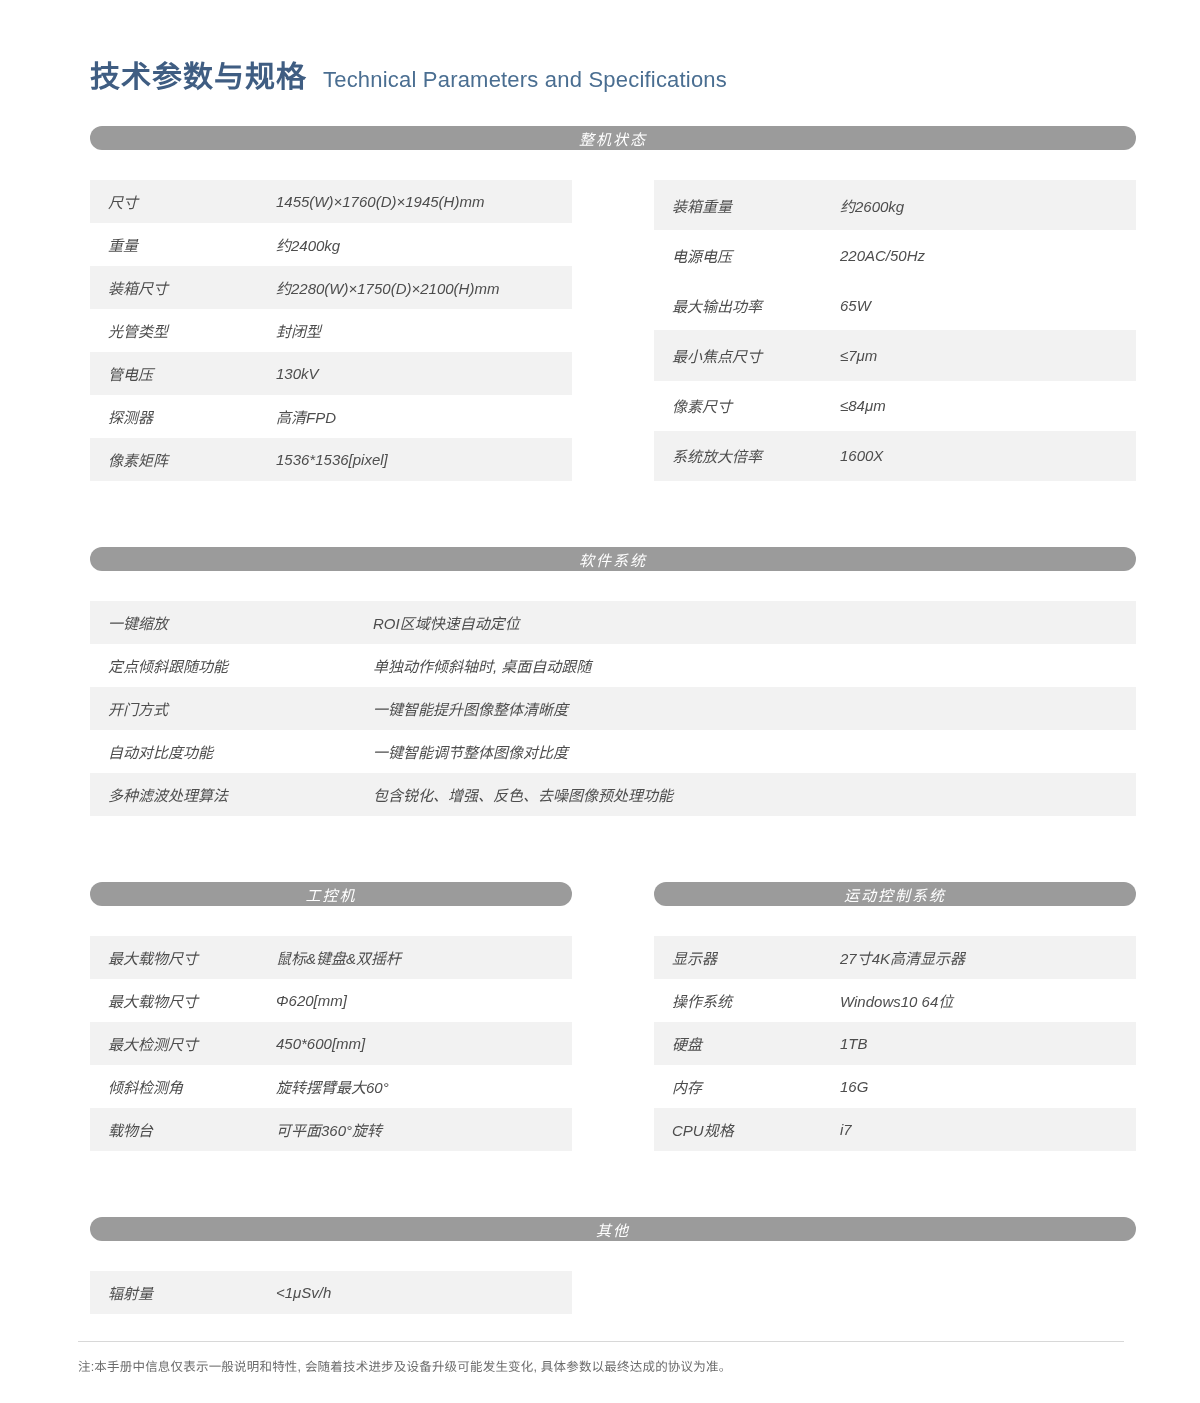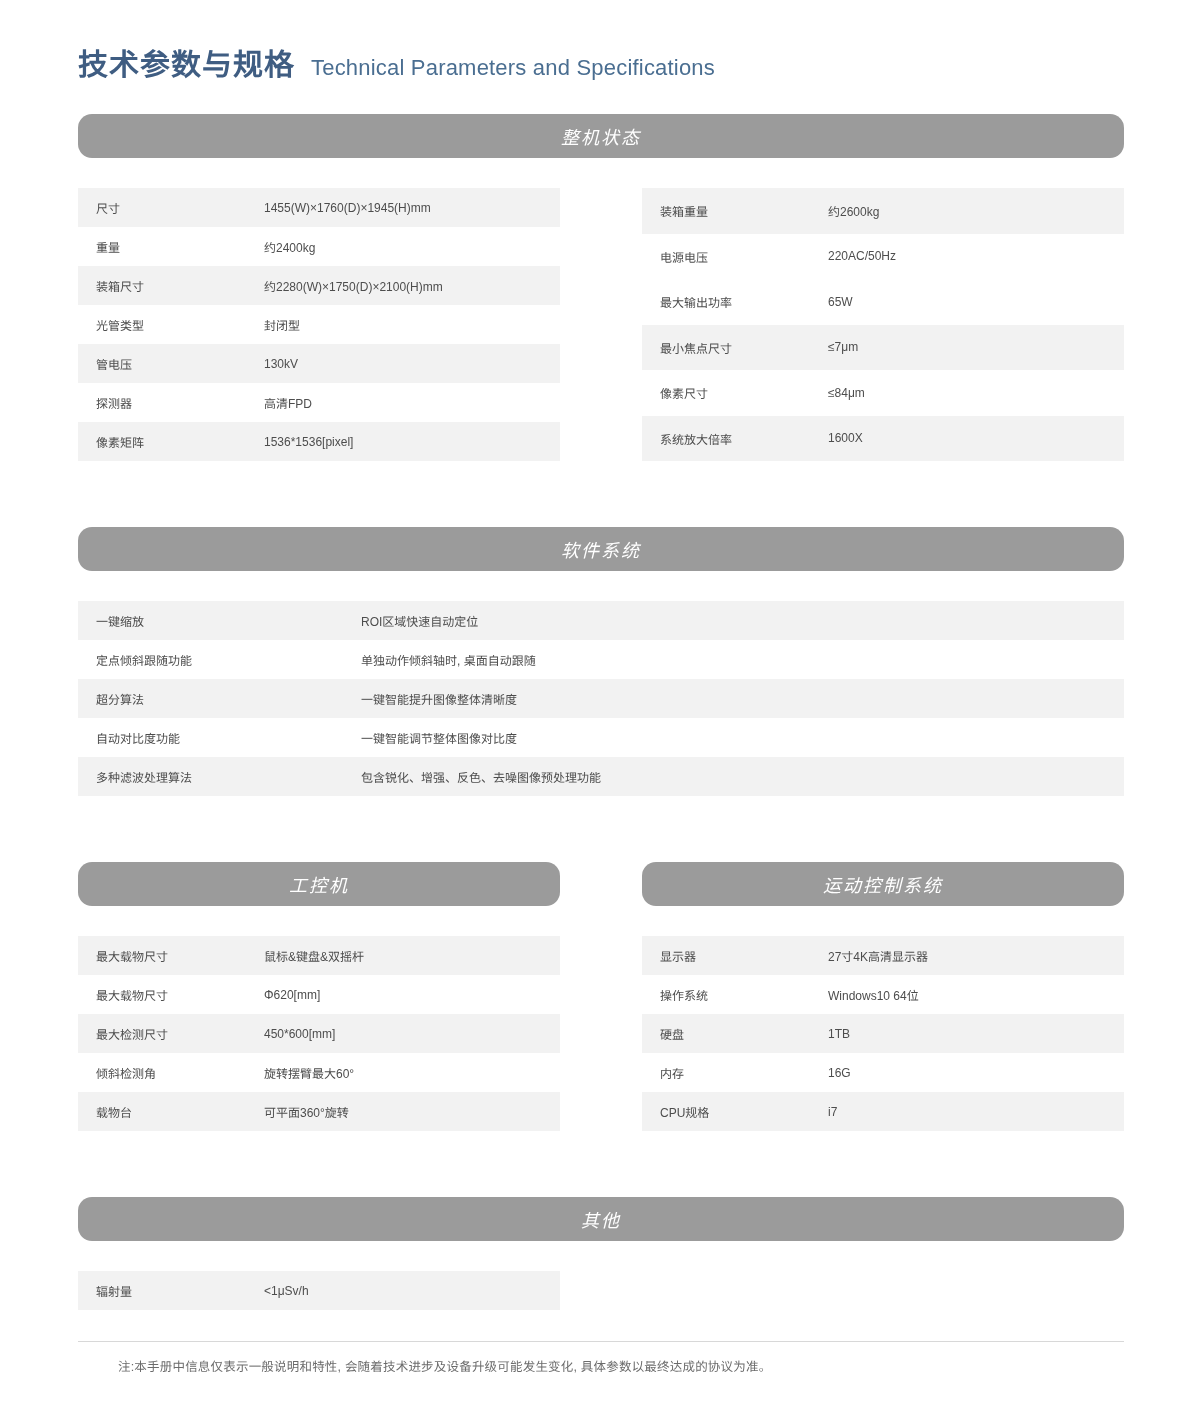--- a/index.html
+++ b/index.html
@@ -12,21 +12,21 @@
     width: 1200px;
     height: 1403px;
     font-family: "Liberation Sans", "DejaVu Sans", sans-serif;
     color: #4a4a4a;
     position: relative;
     overflow: hidden;
   }
   .page {
     width: 1200px;
     height: 1403px;
-    padding: 0;
+    padding: 12px;
     position: relative;
   }
 
   
   .title-row {
     display: flex;
     align-items: baseline;
     padding: 40px 0 0 78px;
   }
   .title-cn {
@@ -37,26 +37,26 @@
   }
   .title-en {
     font-size: 22px;
     color: #4a6e91;
     margin-left: 16px;
     letter-spacing: 0.2px;
   }
 
   
   .band {
-    height: 44px;
+    height: 24px;
     background: #9b9b9b;
     border-radius: 14px;
     color: #ffffff;
     font-style: italic;
-    font-size: 18px;
+    font-size: 15px;
     display: flex;
     align-items: center;
     justify-content: center;
     letter-spacing: 2px;
   }
   .band.full { width: 1046px; margin-left: 78px; }
   .band.half { width: 482px; }
 
   .band-row {
     display: flex;
@@ -65,21 +65,22 @@
   }
 
   
   .tables-row {
     display: flex;
     margin-left: 78px;
     gap: 82px;
   }
   .spec-table {
     border-collapse: collapse;
-    font-size: 12px;
+    font-size: 15px;
+    font-style: italic;
   }
   .spec-table.half { width: 482px; }
   .spec-table.full { width: 1046px; }
   .spec-table tr.alt td { background: #f2f2f2; }
   .spec-table td {
     padding: 11px 0 11px 18px;
     color: #4d4d4d;
     vertical-align: middle;
     white-space: nowrap;
   }
@@ -99,21 +100,20 @@
     width: 1046px;
   }
   .footer-line {
     border-top: 1px solid #d8d8d8;
     margin-bottom: 14px;
   }
   .footer-note {
     font-size: 12.5px;
     color: #6b6b6b;
     letter-spacing: 0.2px;
-    margin-left: 40px;
   }
 </style>
 </head>
 <body>
 
 <div class="page">
 
   <div class="title-row">
     <span class="title-cn">技术参数与规格</span>
     <span class="title-en">Technical Parameters and Specifications</span>
@@ -204,21 +204,21 @@
       <tbody>
         <tr class="alt">
           <td class="k">一键缩放</td>
           <td class="v">ROI区域快速自动定位</td>
         </tr>
         <tr>
           <td class="k">定点倾斜跟随功能</td>
           <td class="v">单独动作倾斜轴时, 桌面自动跟随</td>
         </tr>
         <tr class="alt">
-          <td class="k">超分算法</td>
+          <td class="k">开门方式</td>
           <td class="v">一键智能提升图像整体清晰度</td>
         </tr>
         <tr>
           <td class="k">自动对比度功能</td>
           <td class="v">一键智能调节整体图像对比度</td>
         </tr>
         <tr class="alt">
           <td class="k">多种滤波处理算法</td>
           <td class="v">包含锐化、增强、反色、去噪图像预处理功能</td>
         </tr>

